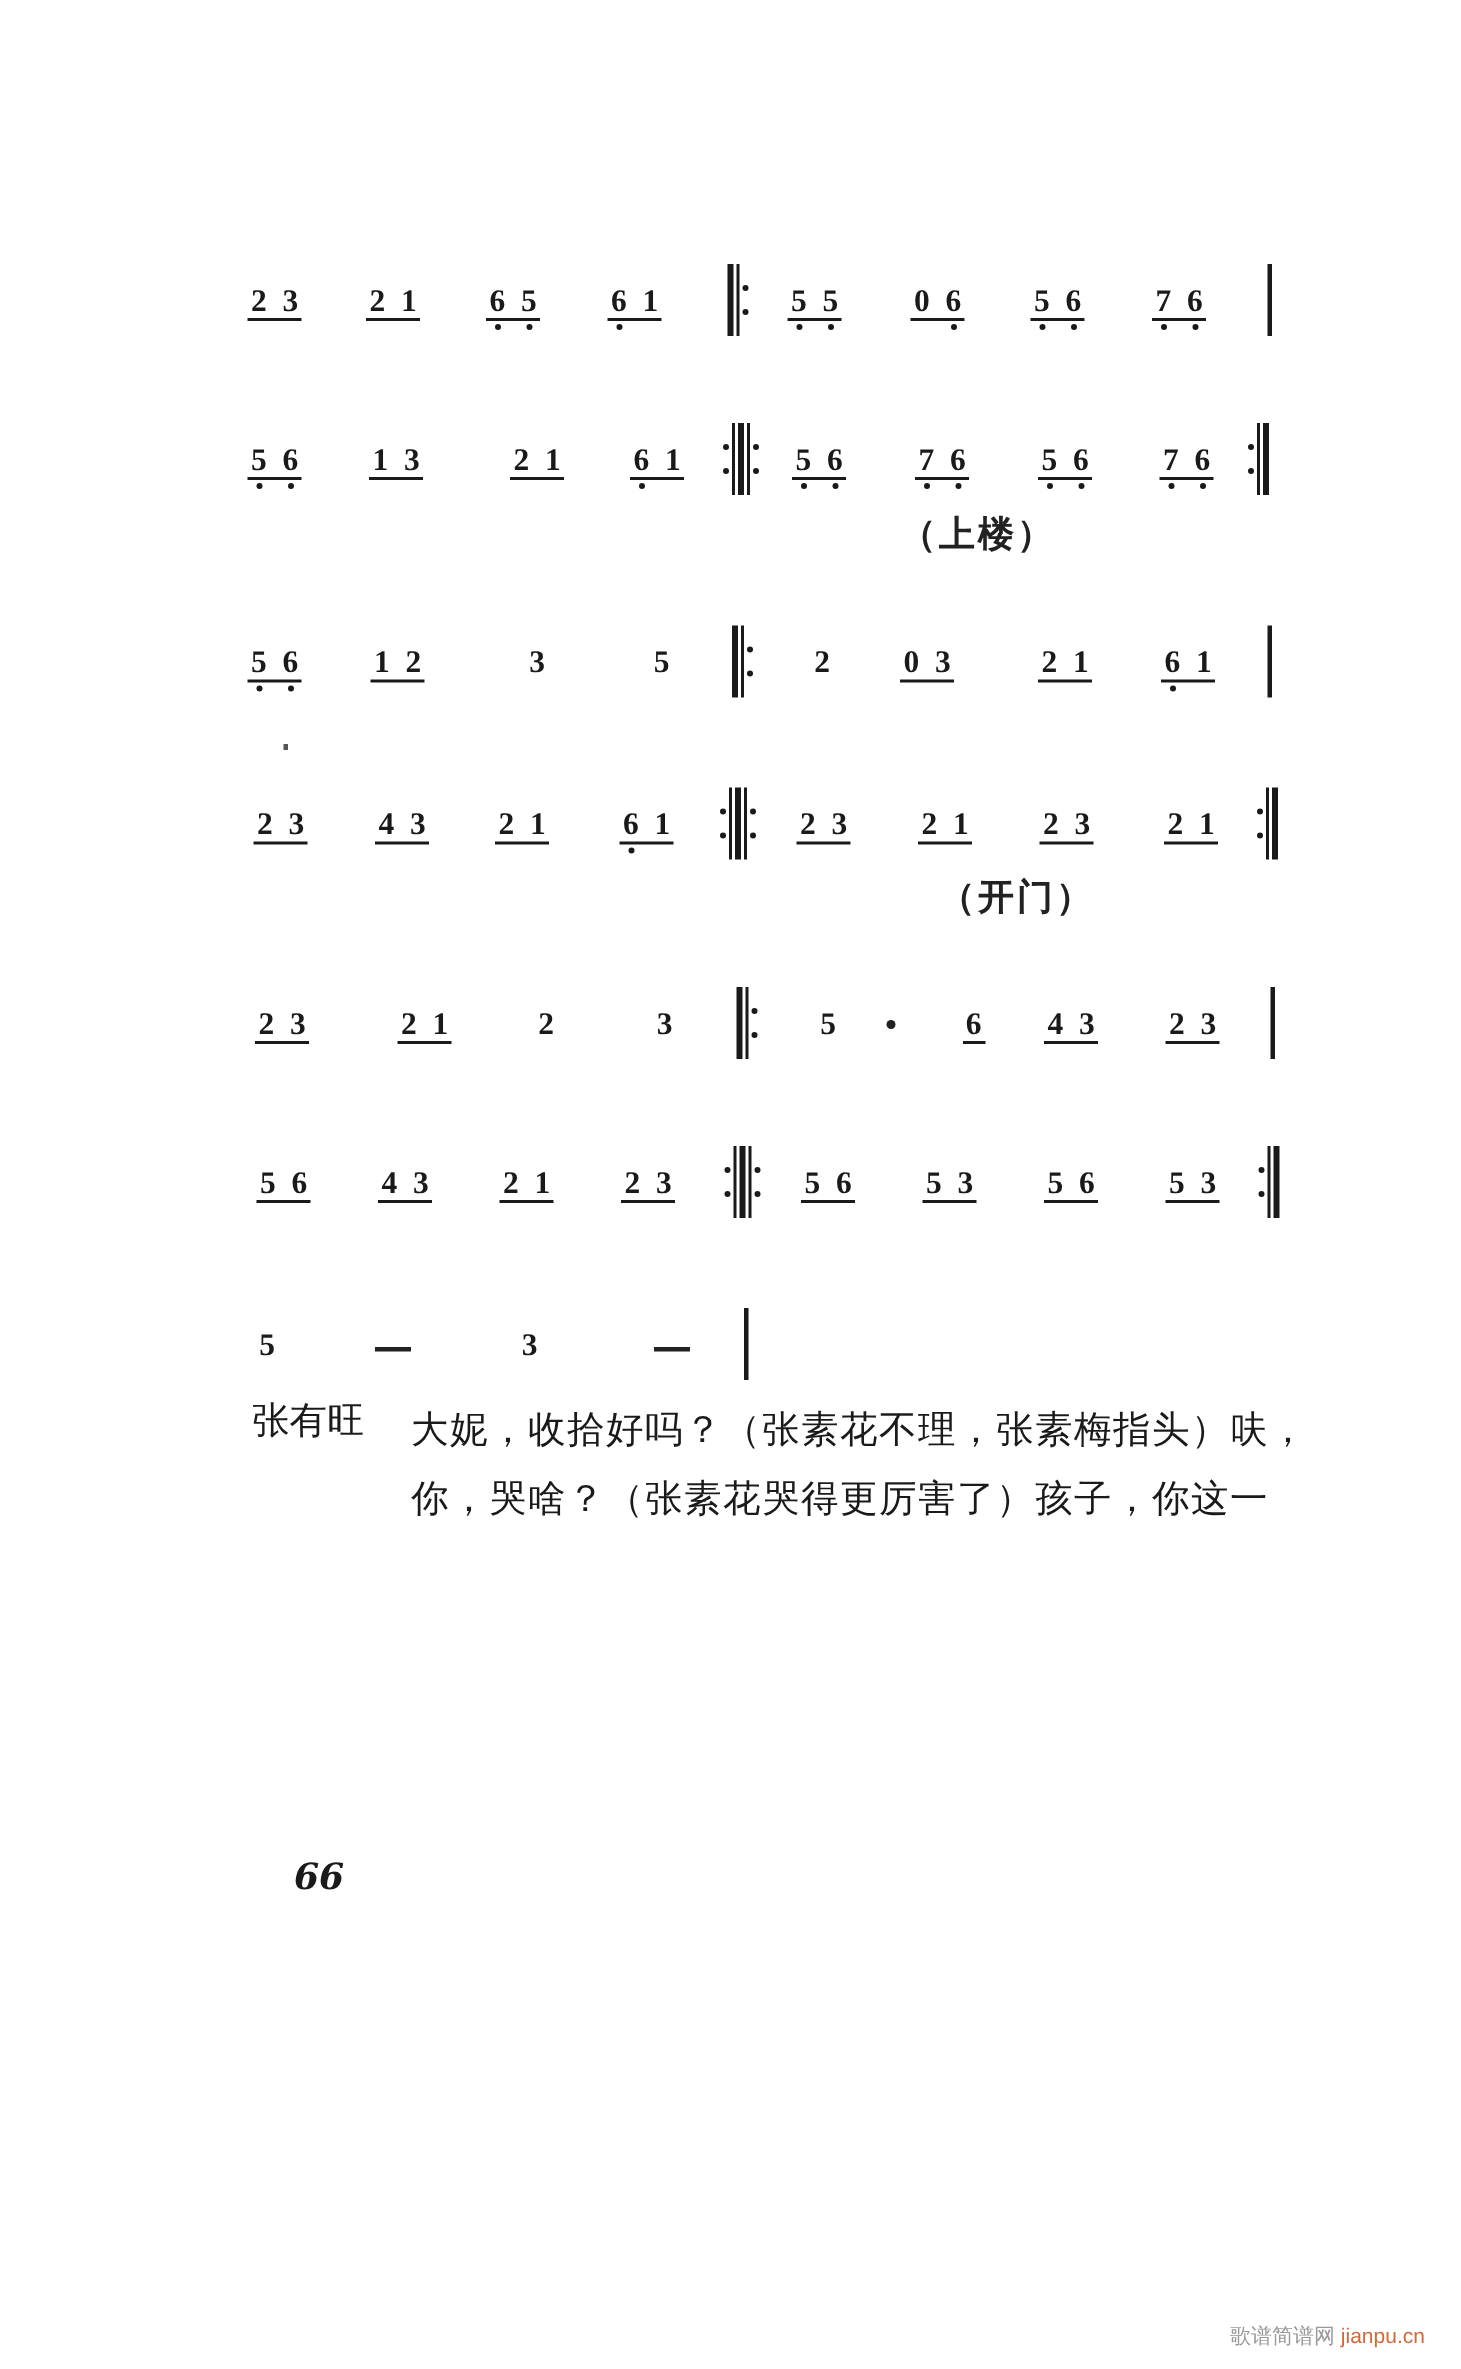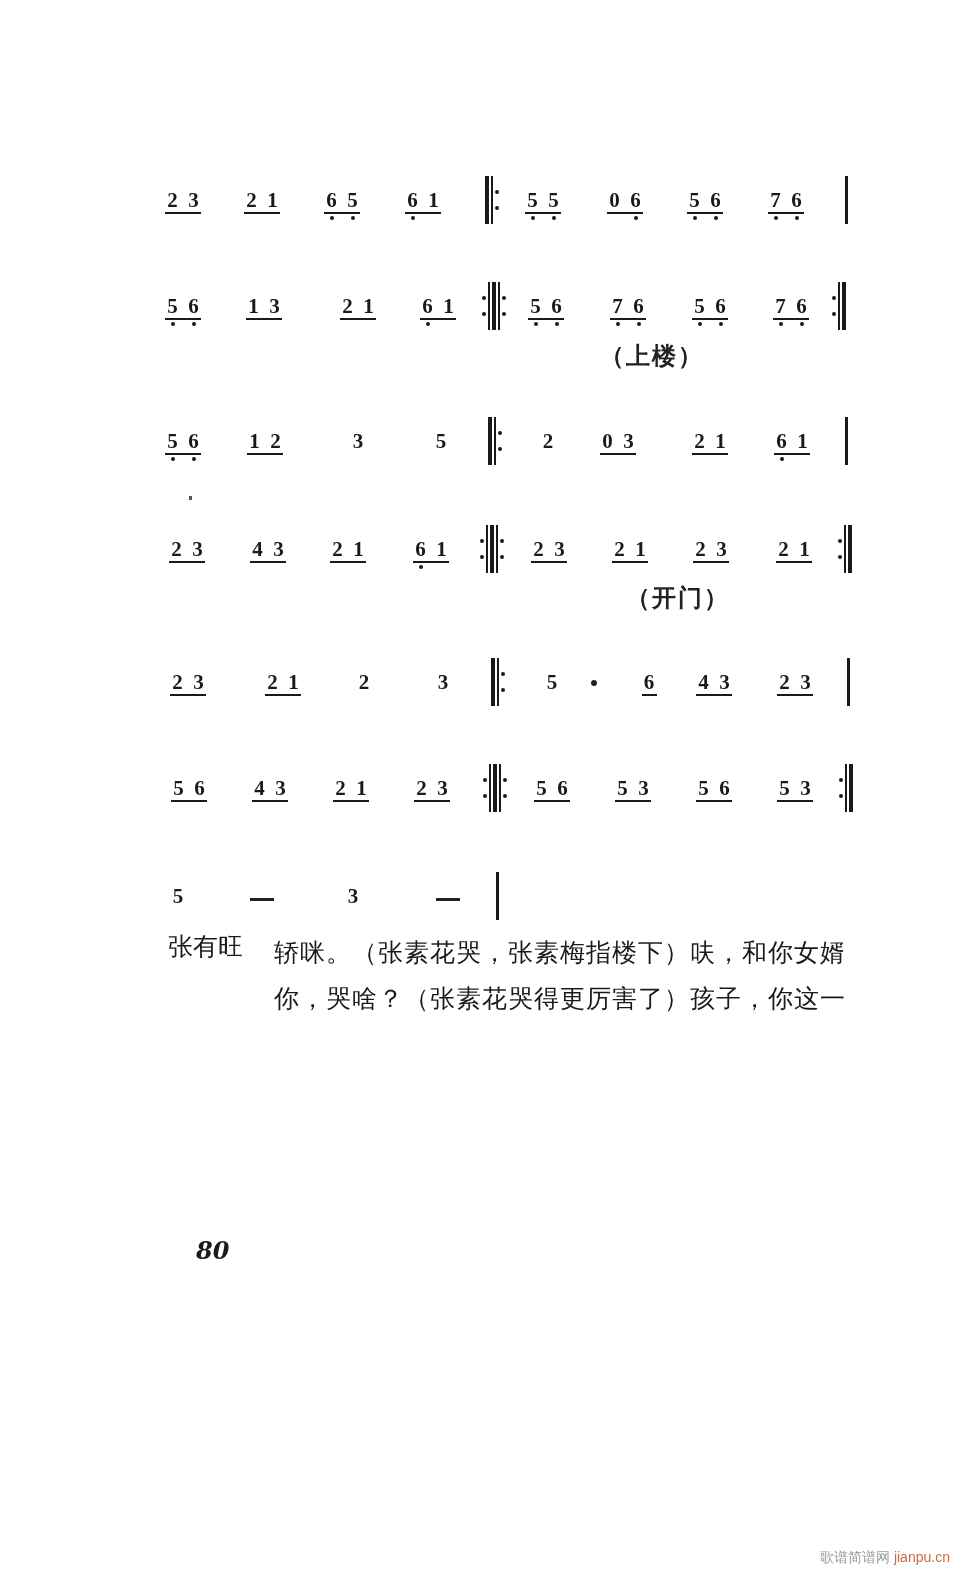--- a/index.html
+++ b/index.html
@@ -624,25 +624,25 @@
   </div>
 
 <div id="annotations">
     <div class="annotation" style="left: 600px; top: 340px;">（上楼）</div>
     <div class="annotation" style="left: 626px; top: 582px;">（开门）</div>
   </div>
 
 <div class="dialogue">
   <div class="speaker">张有旺</div>
   <div class="lines">
-    <div class="line">轿咪。（张素花哭，张素梅指楼下）呋，和你女婿</div>
+    <div class="line">大妮，收拾好吗？（张素花不理，张素梅指头）呋，</div>
     <div class="line">你，哭啥？（张素花哭得更厉害了）孩子，你这一</div>
   </div>
 </div>
 
-<div class="page-num">80</div>
+<div class="page-num">66</div>
 
 <div class="watermark">
   <span>歌谱简谱网</span>
   <span class="site">jianpu.cn</span>
 </div>
 
 <div class="speck" style="left:189px;top:496px;"></div>
 
 </body></html>

